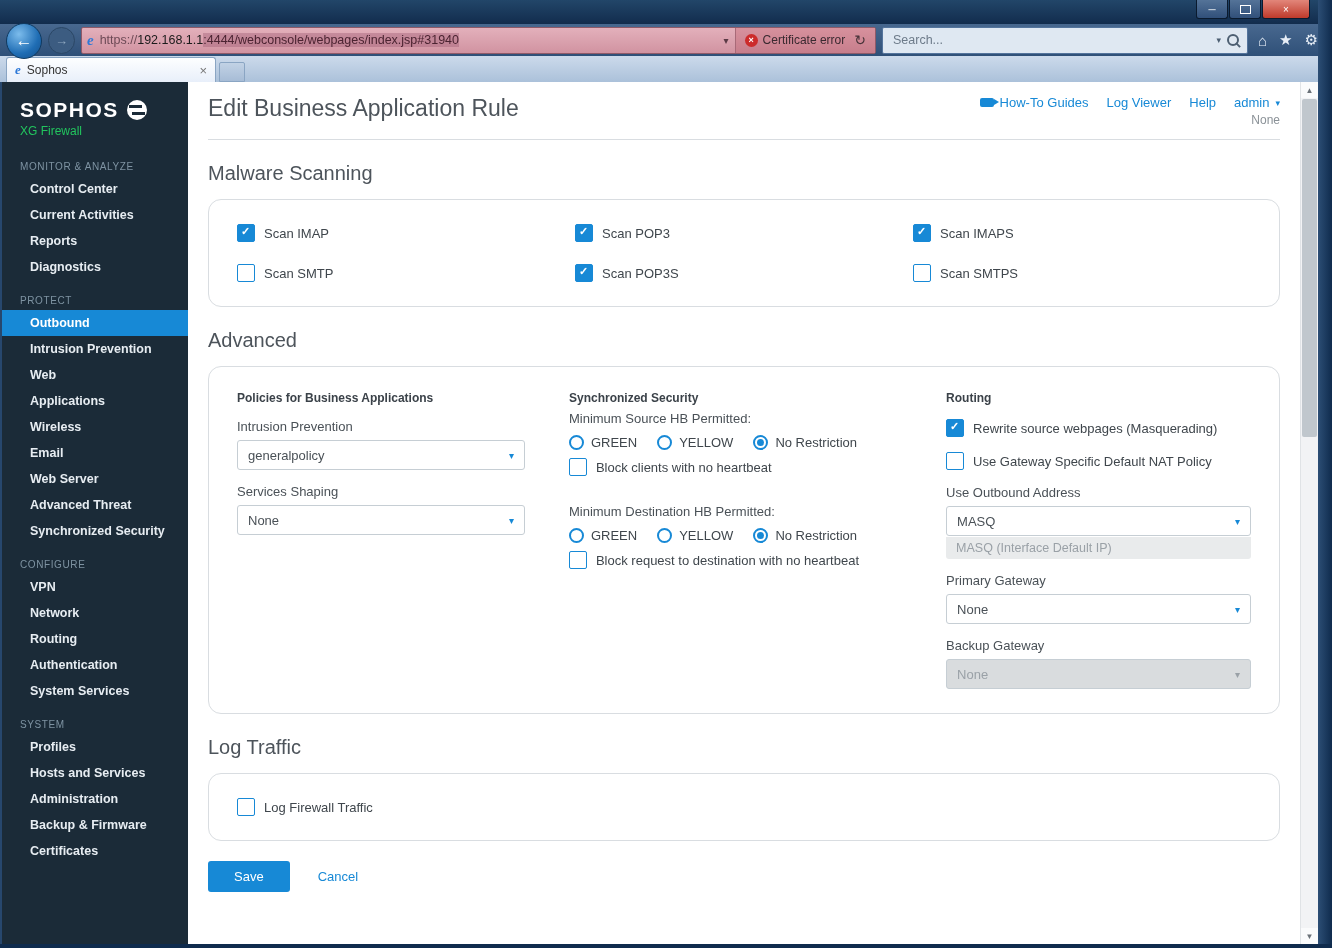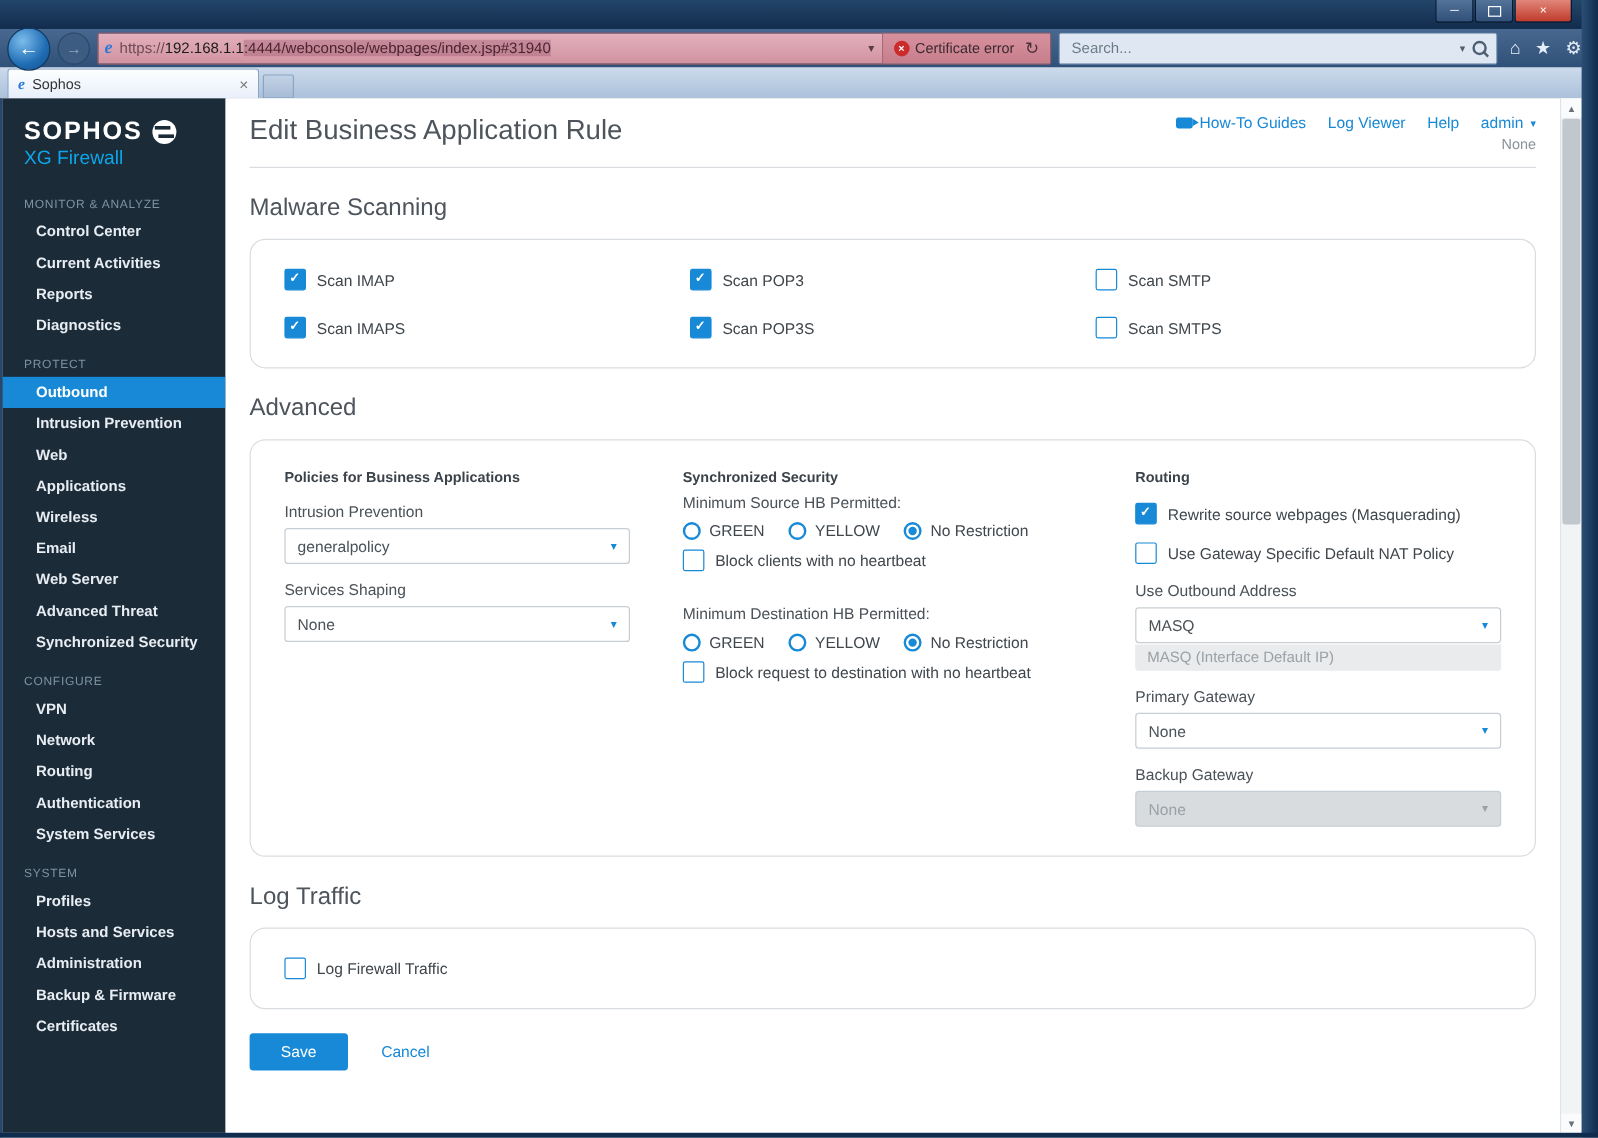--- a/index.html
+++ b/index.html
@@ -70,21 +70,21 @@
 
   
   .app{position:absolute;top:82px;left:2px;right:14px;bottom:4px;display:flex;background:#fff;}
 
   .sidebar{width:186px;background:#1b2b38;color:#e7edf2;flex-shrink:0;overflow:hidden;}
   .logo-row{padding:16px 18px 2px;display:flex;align-items:center;gap:8px;}
   .logo-text{font-size:21px;font-weight:bold;letter-spacing:1.5px;color:#fff;}
   .logo-mark{width:20px;height:20px;border-radius:50%;background:#fff;position:relative;overflow:hidden;flex-shrink:0;}
   .logo-mark::before{content:"";position:absolute;left:2px;right:5px;top:5px;height:3px;background:#1b2b38;}
   .logo-mark::after{content:"";position:absolute;left:5px;right:2px;top:12px;height:3px;background:#1b2b38;}
-  .logo-sub{padding:0 18px 8px;font-size:16px;color:#0ea5e9;}
+  .logo-sub{padding:0 18px 8px;font-size:12px;color:#22c55e;}
   .nav-section-label{font-size:10px;color:#7e93a2;letter-spacing:.6px;margin:15px 0 4px;padding:0 18px;}
   .nav-item{font-size:12.5px;font-weight:bold;color:#e7edf2;padding:6px 8px 6px 28px;cursor:pointer;white-space:nowrap;}
   .nav-item.active{background:#1789d6;color:#fff;}
 
   .content{flex:1;background:#fff;overflow:hidden;}
   .page-header{display:flex;justify-content:space-between;align-items:flex-start;padding:13px 20px 8px;}
   .page-title{font-size:23px;font-weight:400;color:#4d545b;}
   .header-links{display:flex;gap:18px;align-items:center;font-size:13px;color:#1789d6;}
   .hlink{display:flex;align-items:center;gap:6px;cursor:pointer;white-space:nowrap;}
   .cam-icon{display:inline-block;width:14px;height:9px;background:#1789d6;border-radius:2px;position:relative;}
@@ -263,26 +263,26 @@
         <div class="malware-grid">
           <div class="check-row">
             <span class="cb checked"></span>
             <span>Scan IMAP</span>
           </div>
           <div class="check-row">
             <span class="cb checked"></span>
             <span>Scan POP3</span>
           </div>
           <div class="check-row">
+            <span class="cb checked"></span>
+            <span>Scan IMAPS</span>
+          </div>
+          <div class="check-row">
             <span class="cb"></span>
             <span>Scan SMTP</span>
-          </div>
-          <div class="check-row">
-            <span class="cb checked"></span>
-            <span>Scan IMAPS</span>
           </div>
           <div class="check-row">
             <span class="cb checked"></span>
             <span>Scan POP3S</span>
           </div>
           <div class="check-row">
             <span class="cb"></span>
             <span>Scan SMTPS</span>
           </div>
         </div>

